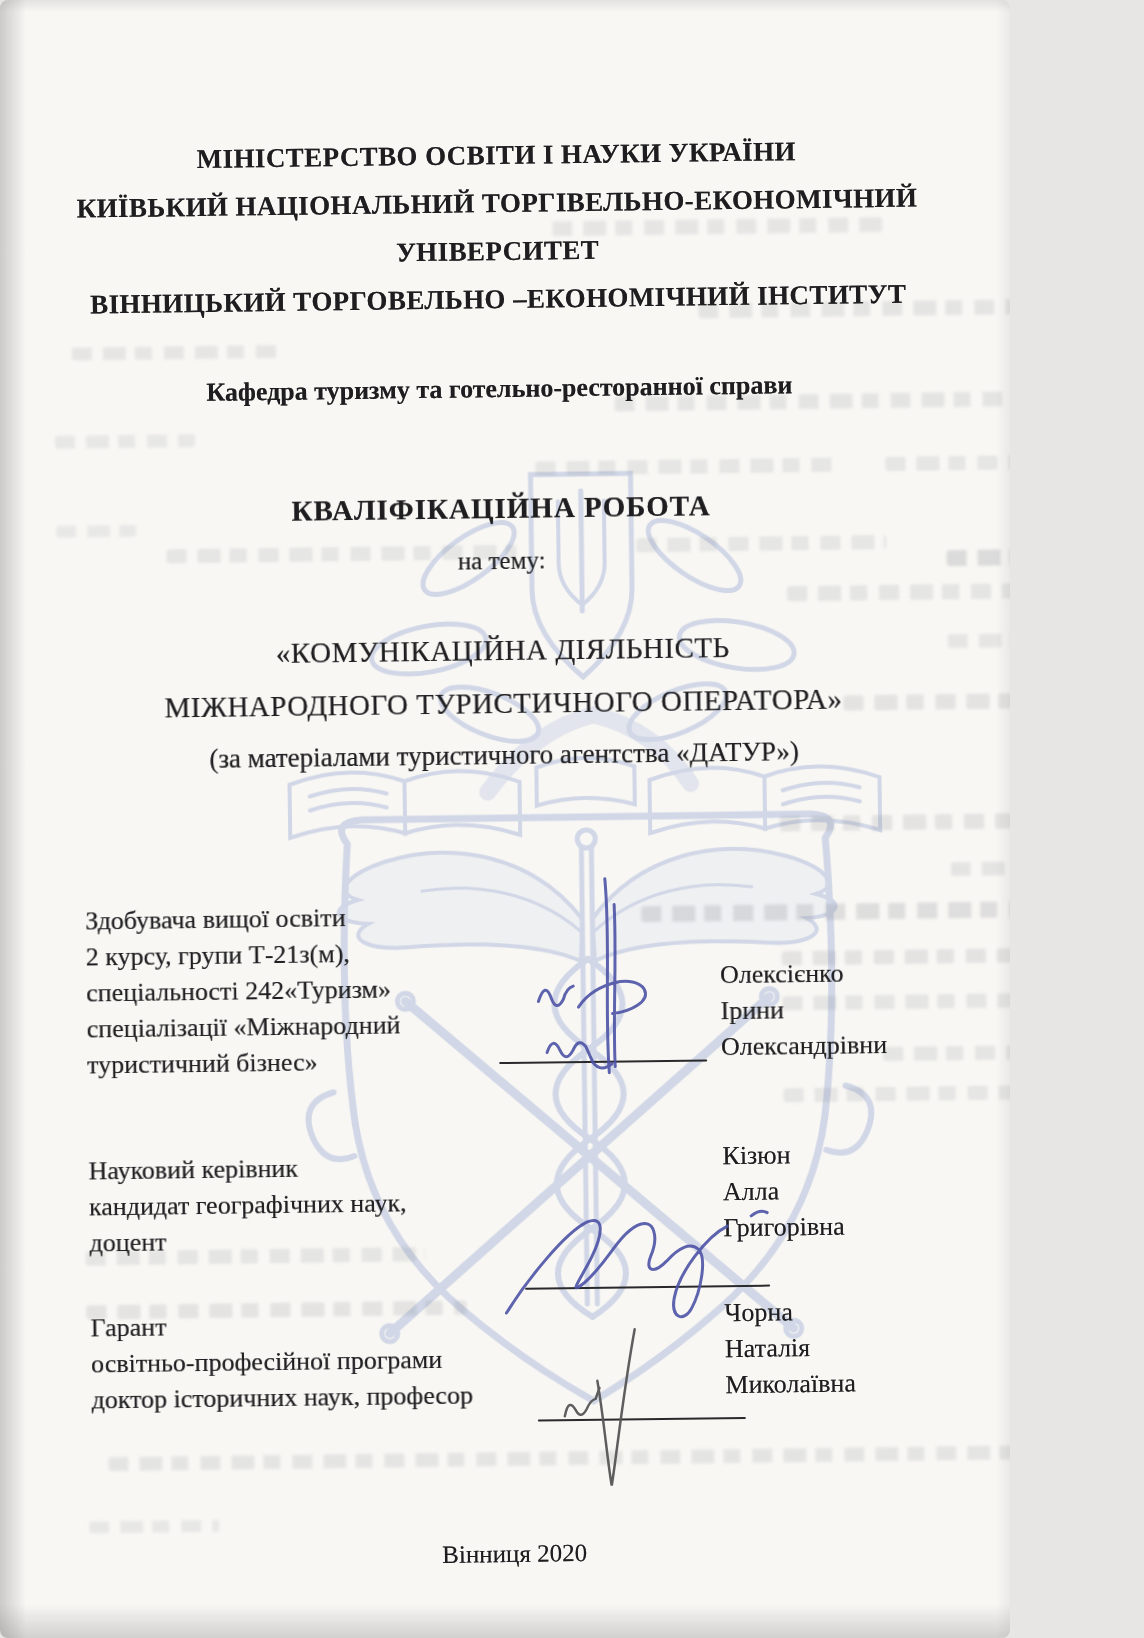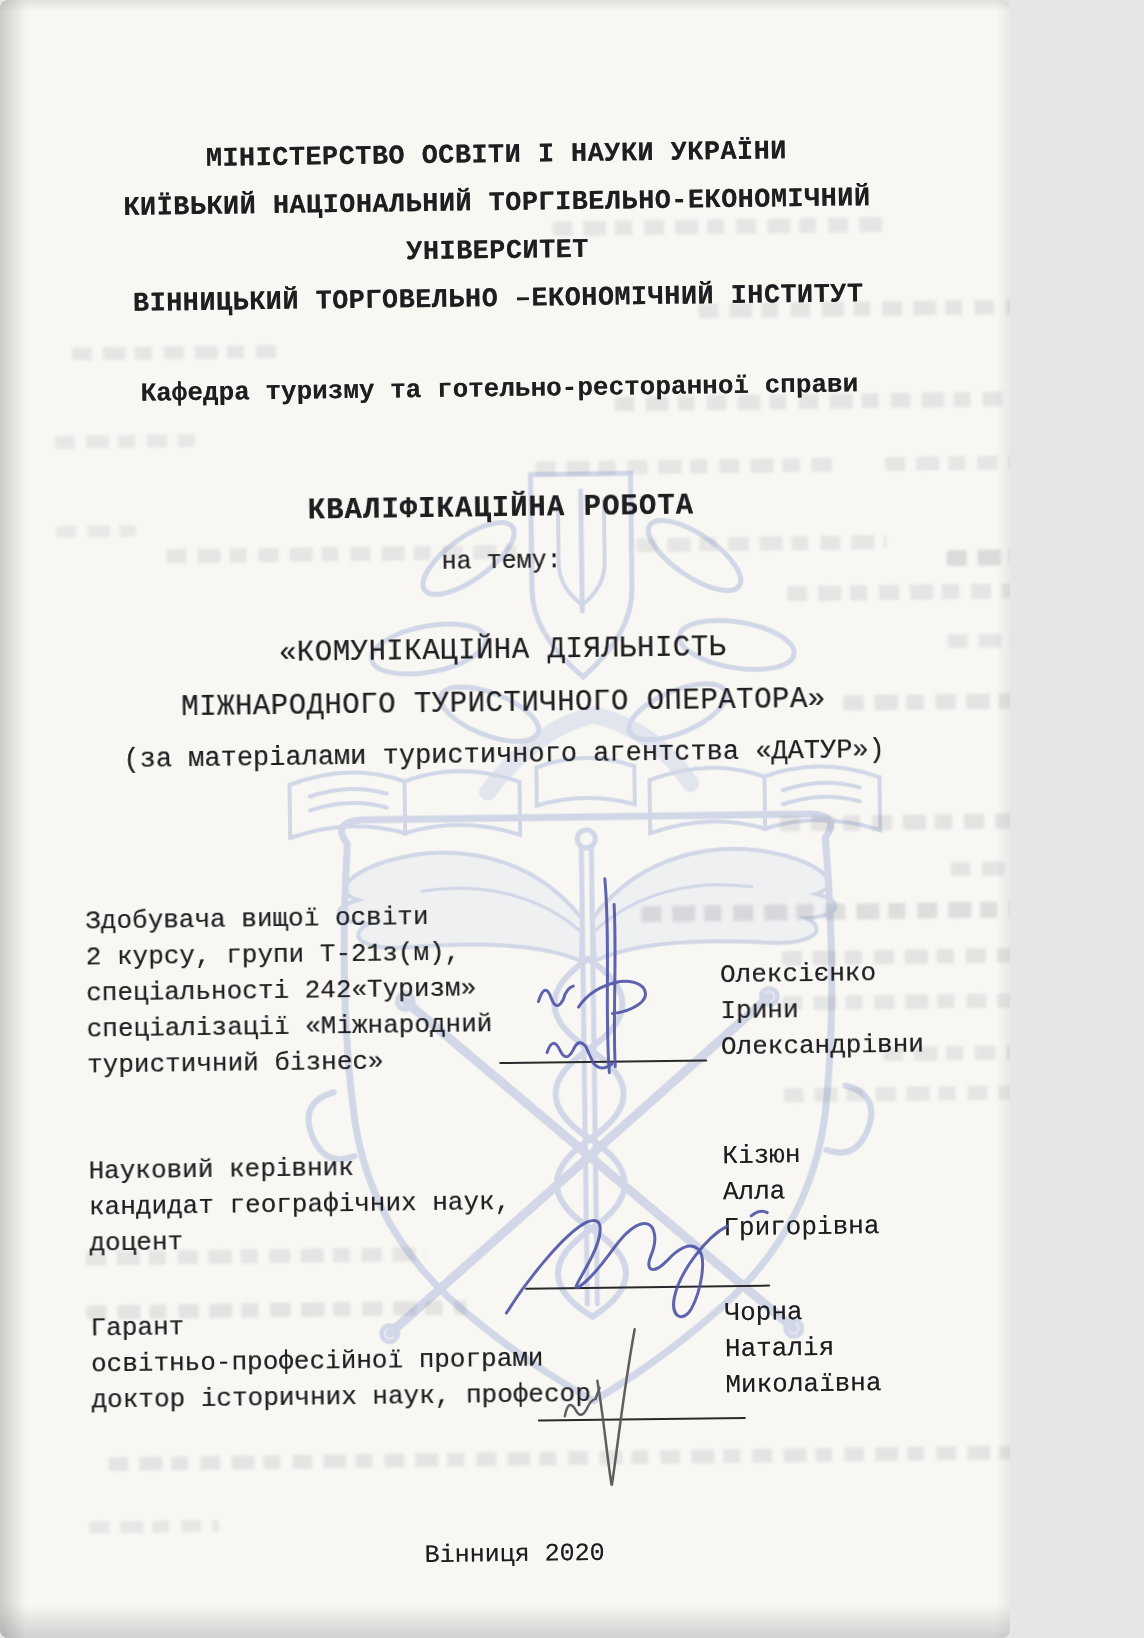--- a/index.html
+++ b/index.html
@@ -1,19 +1,19 @@
 <!DOCTYPE html>
 <html lang="uk"><head>
 <meta charset="utf-8">
 <style>
   html,body{margin:0;padding:0;background:#e7e6e4;}
   .sheet{
     position:relative;width:1010px;height:1638px;overflow:hidden;
     background:#f8f7f4;
-    font-family:Liberation Mono, monospace;
+    font-family:Liberation Serif, serif;
     color:#1e1e20;
     border-radius:8px;
   }
   
   .edge-left{position:absolute;left:0;top:0;width:26px;height:100%;
     background:linear-gradient(90deg,rgba(120,120,118,.35),rgba(120,120,118,0));z-index:6;pointer-events:none;}
   .edge-bottom{position:absolute;left:0;bottom:0;width:100%;height:34px;
     background:linear-gradient(0deg,rgba(110,110,108,.28),rgba(110,110,108,0));z-index:6;pointer-events:none;}
   .edge-top{position:absolute;left:0;top:0;width:100%;height:12px;
     background:linear-gradient(180deg,rgba(130,130,128,.18),rgba(130,130,128,0));z-index:6;pointer-events:none;}

